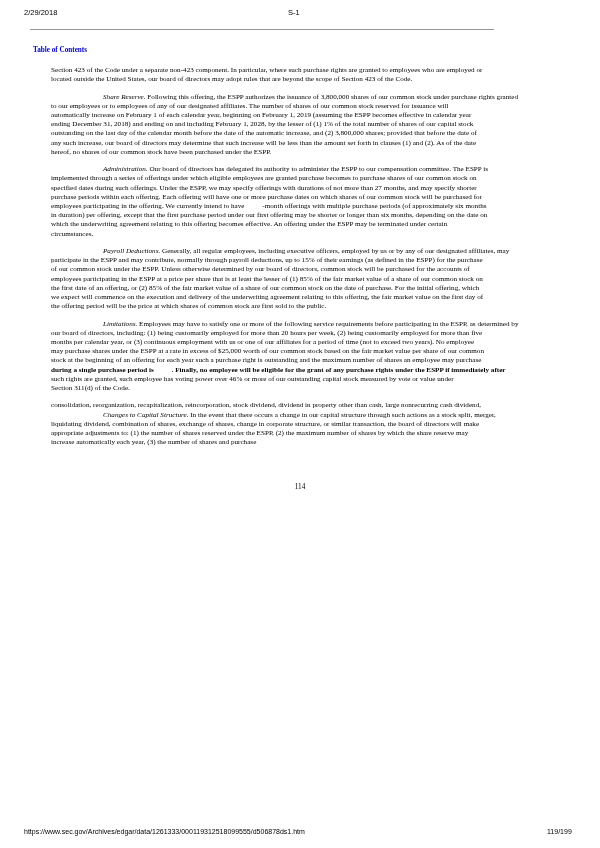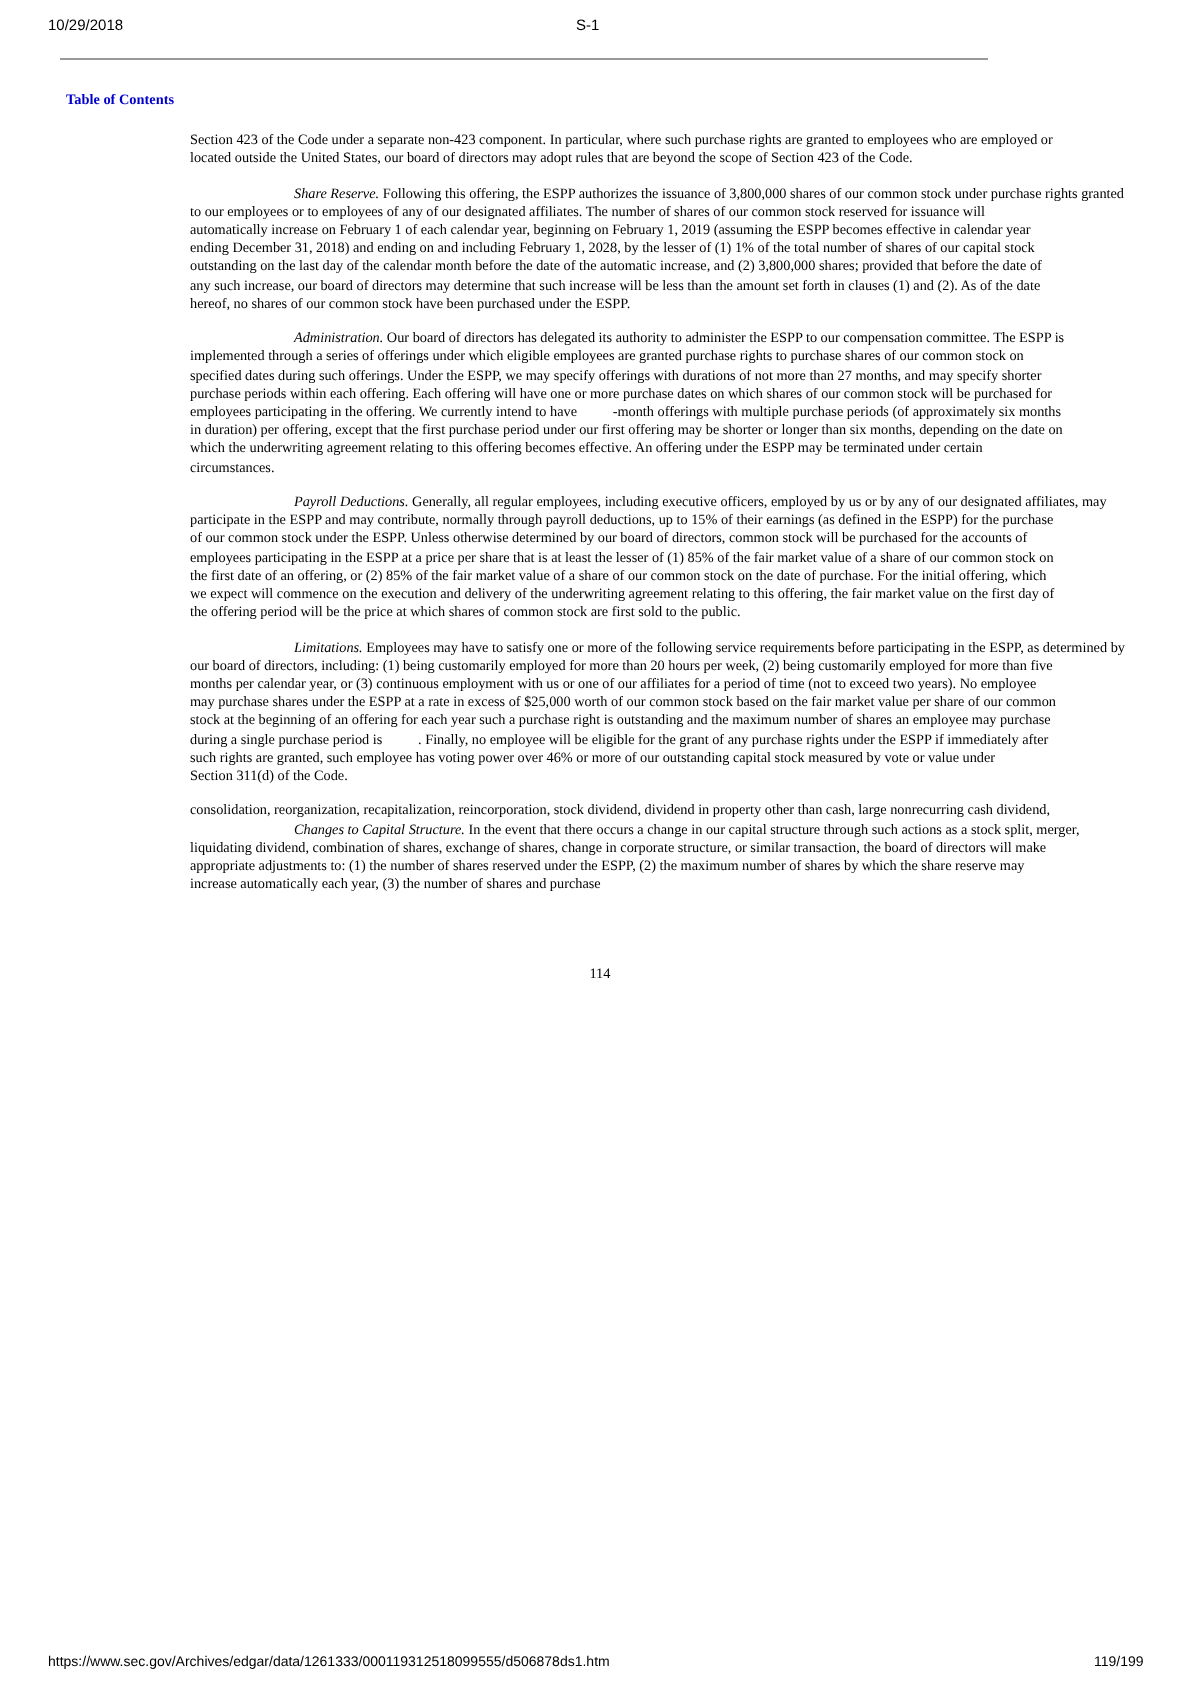--- a/index.html
+++ b/index.html
@@ -4,33 +4,33 @@
 <style>
   html, body { margin: 0; padding: 0; background: #ffffff; }
   body { width: 600px; height: 848px; position: relative; overflow: hidden; }
   .hdr { position: absolute; top: 8px; font-family: "Liberation Sans", sans-serif; font-size: 7.5px; color: #000; }
   .hdr-date { left: 24px; }
   .hdr-title { left: 288px; }
   .rule { position: absolute; top: 29px; left: 30px; width: 464px; height: 0; border-top: 1px solid #999; }
   .toc { position: absolute; top: 46px; left: 33px; font-family: "Liberation Serif", serif; font-size: 7.2px; font-weight: bold; color: #0000cc; cursor: pointer; }
   .body-text { position: absolute; left: 51px; top: 66px; width: 500px; font-family: "Liberation Serif", serif; font-size: 7.15px; line-height: 9.2px; color: #000; }
   .para { margin: 0 0 8.2px 0; }
-  .line { display: block; white-space: nowrap; margin-left: 44px; }
+  .line { display: block; white-space: nowrap; }
   .indent { padding-left: 20px; }
   .heading { font-style: italic; padding-left: 32px; }
   .pagenum { position: absolute; top: 483px; left: 0; width: 600px; text-align: center; font-family: "Liberation Serif", serif; font-size: 7.2px; }
   .footer { position: absolute; top: 828px; font-family: "Liberation Sans", sans-serif; font-size: 7px; color: #000; }
   .footer-url { left: 24px; }
   .footer-page { left: 547px; }
 </style>
 </head>
 <body>
 
 <div>
-  <span class="hdr hdr-date">10/29/2018</span>
+  <span class="hdr hdr-date">2/29/2018</span>
   <span class="hdr hdr-title">S-1</span>
 </div>
 <div class="rule"></div>
 
 <a class="toc">Table of Contents</a>
 
 <div class="body-text">
   <div class="para">
     <span class="line">Section 423 of the Code under a separate non-423 component. In particular, where such purchase rights are granted to employees who are employed or</span>
     <span class="line">located outside the United States, our board of directors may adopt rules that are beyond the scope of Section 423 of the Code.</span>
@@ -41,21 +41,21 @@
     <span class="line">to our employees or to employees of any of our designated affiliates. The number of shares of our common stock reserved for issuance will</span>
     <span class="line">automatically increase on February 1 of each calendar year, beginning on February 1, 2019 (assuming the ESPP becomes effective in calendar year</span>
     <span class="line">ending December 31, 2018) and ending on and including February 1, 2028, by the lesser of (1) 1% of the total number of shares of our capital stock</span>
     <span class="line">outstanding on the last day of the calendar month before the date of the automatic increase, and (2) 3,800,000 shares; provided that before the date of</span>
     <span class="line">any such increase, our board of directors may determine that such increase will be less than the amount set forth in clauses (1) and (2). As of the date</span>
     <span class="line">hereof, no shares of our common stock have been purchased under the ESPP.</span>
   </div>
 
   <div class="para">
     <span class="line indent"><span class="heading">Administration.</span><span> Our board of directors has delegated its authority to administer the ESPP to our compensation committee. The ESPP is</span></span>
-    <span class="line">implemented through a series of offerings under which eligible employees are granted purchase rights to purchase shares of our common stock on</span>
+    <span class="line">implemented through a series of offerings under which eligible employees are granted purchase becomes to purchase shares of our common stock on</span>
     <span class="line">specified dates during such offerings. Under the ESPP, we may specify offerings with durations of not more than 27 months, and may specify shorter</span>
     <span class="line">purchase periods within each offering. Each offering will have one or more purchase dates on which shares of our common stock will be purchased for</span>
     <span class="line" style="white-space: pre;">employees participating in the offering. We currently intend to have          -month offerings with multiple purchase periods (of approximately six months</span>
     <span class="line">in duration) per offering, except that the first purchase period under our first offering may be shorter or longer than six months, depending on the date on</span>
     <span class="line">which the underwriting agreement relating to this offering becomes effective. An offering under the ESPP may be terminated under certain</span>
     <span class="line">circumstances.</span>
   </div>
 
   <div class="para">
     <span class="line indent"><span class="heading">Payroll Deductions.</span><span> Generally, all regular employees, including executive officers, employed by us or by any of our designated affiliates, may</span></span>
@@ -66,21 +66,21 @@
     <span class="line">we expect will commence on the execution and delivery of the underwriting agreement relating to this offering, the fair market value on the first day of</span>
     <span class="line">the offering period will be the price at which shares of common stock are first sold to the public.</span>
   </div>
 
   <div class="para">
     <span class="line indent"><span class="heading">Limitations.</span><span> Employees may have to satisfy one or more of the following service requirements before participating in the ESPP, as determined by</span></span>
     <span class="line">our board of directors, including: (1) being customarily employed for more than 20 hours per week, (2) being customarily employed for more than five</span>
     <span class="line">months per calendar year, or (3) continuous employment with us or one of our affiliates for a period of time (not to exceed two years). No employee</span>
     <span class="line">may purchase shares under the ESPP at a rate in excess of $25,000 worth of our common stock based on the fair market value per share of our common</span>
     <span class="line">stock at the beginning of an offering for each year such a purchase right is outstanding and the maximum number of shares an employee may purchase</span>
-    <span class="line" style="white-space: pre;">during a single purchase period is          . Finally, no employee will be eligible for the grant of any purchase rights under the ESPP if immediately after</span>
+    <span class="line" style="white-space: pre; font-weight: bold;">during a single purchase period is          . Finally, no employee will be eligible for the grant of any purchase rights under the ESPP if immediately after</span>
     <span class="line">such rights are granted, such employee has voting power over 46% or more of our outstanding capital stock measured by vote or value under</span>
     <span class="line">Section 311(d) of the Code.</span>
   </div>
 
   <div class="para">
     <span class="line">consolidation, reorganization, recapitalization, reincorporation, stock dividend, dividend in property other than cash, large nonrecurring cash dividend,</span>
     <span class="line indent"><span class="heading">Changes to Capital Structure.</span><span> In the event that there occurs a change in our capital structure through such actions as a stock split, merger,</span></span>
     <span class="line">liquidating dividend, combination of shares, exchange of shares, change in corporate structure, or similar transaction, the board of directors will make</span>
     <span class="line">appropriate adjustments to: (1) the number of shares reserved under the ESPP, (2) the maximum number of shares by which the share reserve may</span>
     <span class="line">increase automatically each year, (3) the number of shares and purchase</span>

